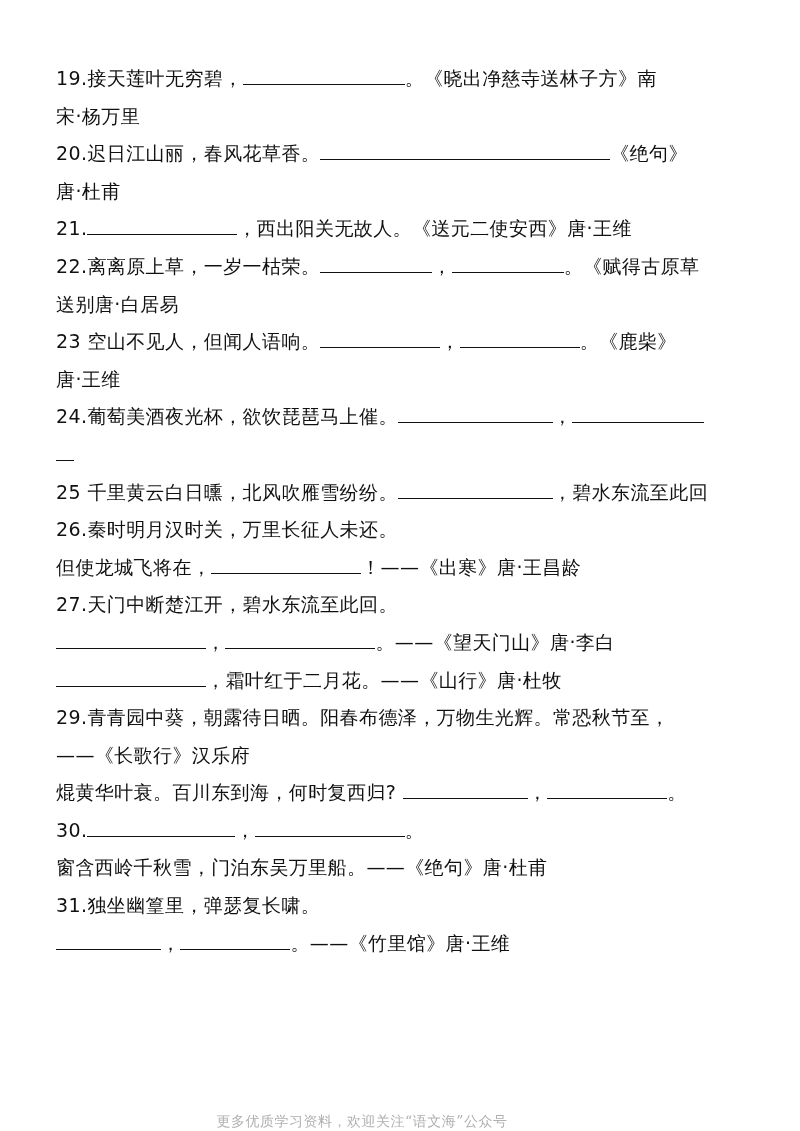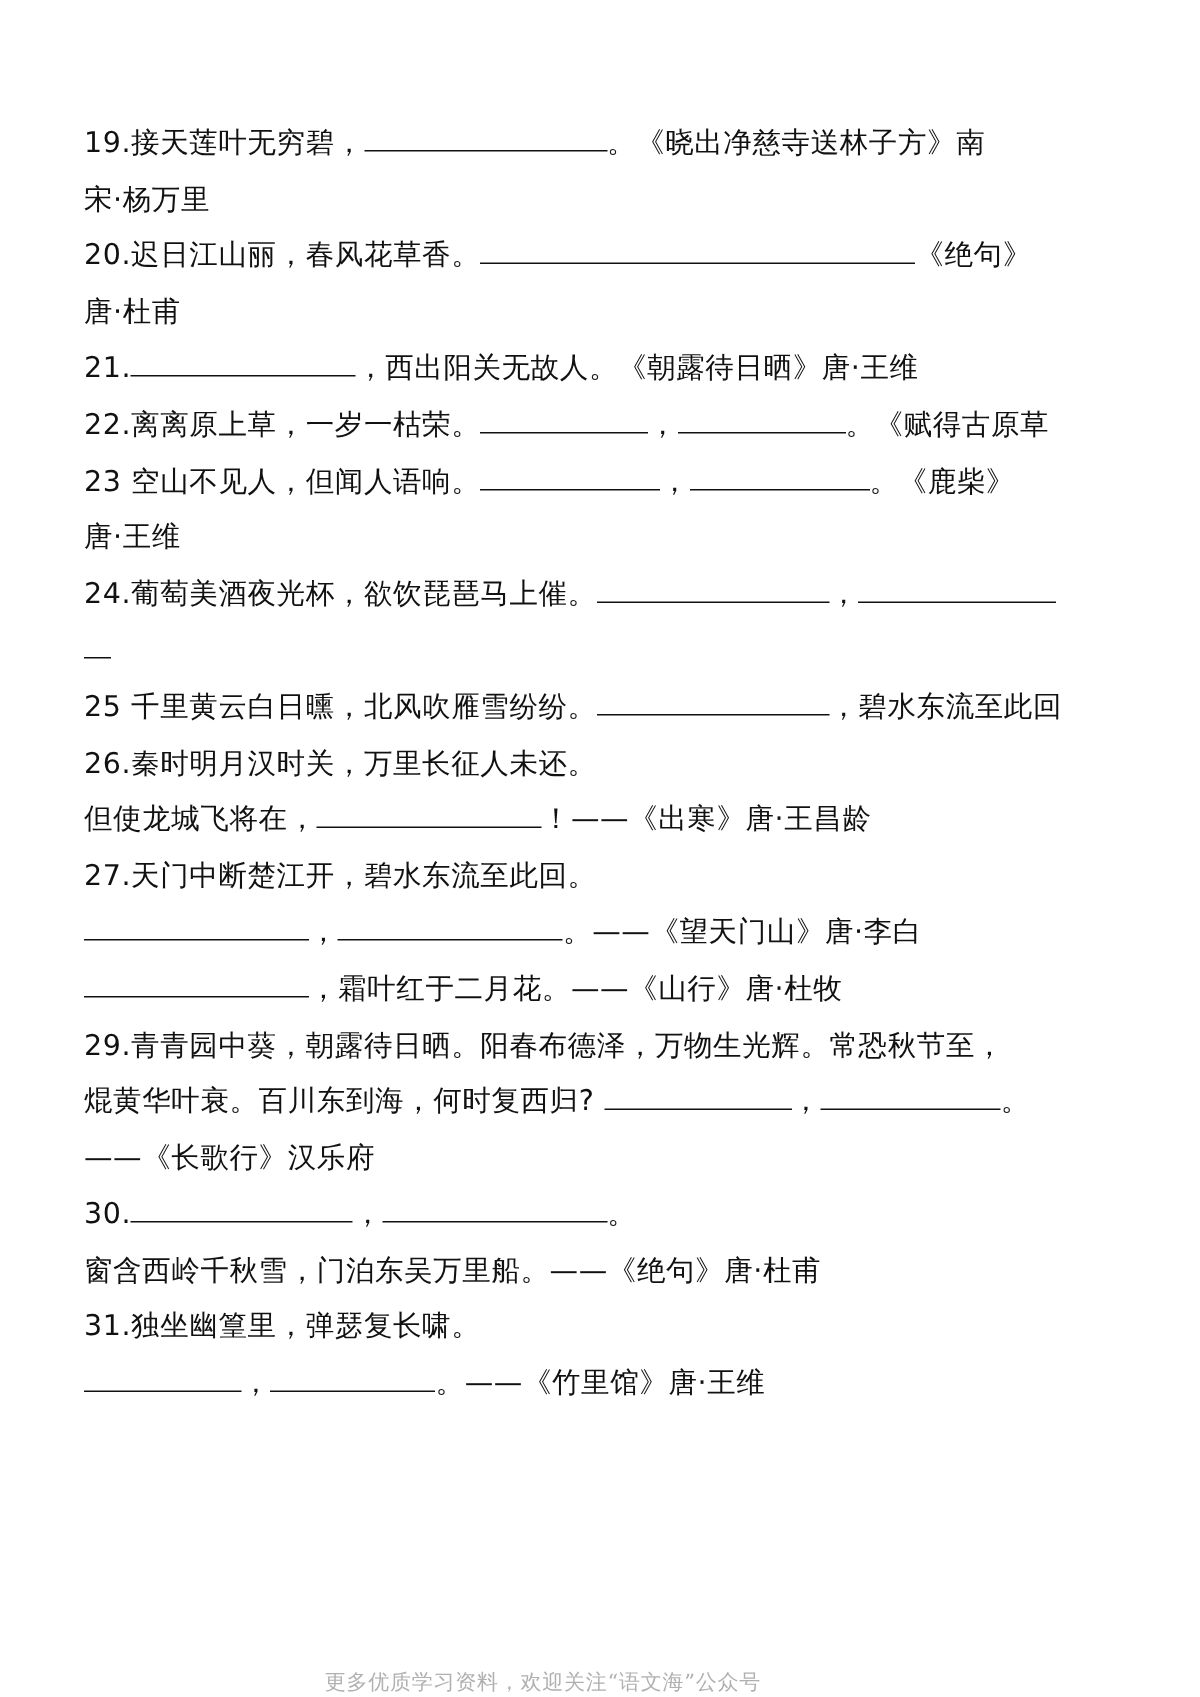--- a/index.html
+++ b/index.html
@@ -1,44 +1,45 @@
 <!DOCTYPE html>
 <html><head>
 <meta charset="utf-8">
 <style>
   html, body { margin: 0; padding: 0; background: #ffffff; }
   body { width: 800px; height: 1131px; position: relative; overflow: hidden;
          font-family: "DejaVu Sans", "Liberation Sans", sans-serif; color: #111; }
-  .page { position: absolute; left: 56px; top: 60px; width: 696px; margin-top: 17px; }
+  .page { position: absolute; left: 56px; top: 60px; width: 696px; }
   .line { font-size: 19px; line-height: 37.6px; height: 37.6px; white-space: nowrap; letter-spacing: 0.4px; }
   .blank { display: inline-block; border-bottom: 1.4px solid #111; height: 18px; vertical-align: baseline; }
   .footer { position: absolute; left: 0; width: 724px; top: 1113px; text-align: center;
             font-family: "DejaVu Serif", "Liberation Serif", serif; font-size: 14px; color: #b0b0b0; letter-spacing: 0.5px; }
 </style>
 </head>
 <body>
 
 <div class="page" id="page">
     <div class="line"><span>19.接天莲叶无穷碧，</span><span class="blank" style="width: 162px;"></span><span>。《晓出净慈寺送林子方》南</span></div>
     <div class="line"><span>宋·杨万里</span></div>
     <div class="line"><span>20.迟日江山丽，春风花草香。</span><span class="blank" style="width: 290px;"></span><span>《绝句》</span></div>
     <div class="line"><span>唐·杜甫</span></div>
-    <div class="line"><span>21.</span><span class="blank" style="width: 150px;"></span><span>，西出阳关无故人。《朝露待日晒》唐·王维</span></div>
+    <div class="line"><span>21.</span><span class="blank" style="width: 150px;"></span><span>，西出阳关无故人。《送元二使安西》唐·王维</span></div>
     <div class="line"><span>22.离离原上草，一岁一枯荣。</span><span class="blank" style="width: 112px;"></span><span>，</span><span class="blank" style="width: 112px;"></span><span>。《赋得古原草</span></div>
+    <div class="line"><span>送别唐·白居易</span></div>
     <div class="line"><span>23 空山不见人，但闻人语响。</span><span class="blank" style="width: 120px;"></span><span>，</span><span class="blank" style="width: 120px;"></span><span>。《鹿柴》</span></div>
     <div class="line"><span>唐·王维</span></div>
     <div class="line"><span>24.葡萄美酒夜光杯，欲饮琵琶马上催。</span><span class="blank" style="width: 155px;"></span><span>，</span><span class="blank" style="width: 132px;"></span></div>
     <div class="line"><span class="blank" style="width: 18px;"></span></div>
     <div class="line"><span>25 千里黄云白日曛，北风吹雁雪纷纷。</span><span class="blank" style="width: 155px;"></span><span>，碧水东流至此回</span></div>
     <div class="line"><span>26.秦时明月汉时关，万里长征人未还。</span></div>
     <div class="line"><span>但使龙城飞将在，</span><span class="blank" style="width: 150px;"></span><span>！——《出寒》唐·王昌龄</span></div>
     <div class="line"><span>27.天门中断楚江开，碧水东流至此回。</span></div>
     <div class="line"><span class="blank" style="width: 150px;"></span><span>，</span><span class="blank" style="width: 150px;"></span><span>。——《望天门山》唐·李白</span></div>
     <div class="line"><span class="blank" style="width: 150px;"></span><span>，霜叶红于二月花。——《山行》唐·杜牧</span></div>
     <div class="line"><span>29.青青园中葵，朝露待日晒。阳春布德泽，万物生光辉。常恐秋节至，</span></div>
+    <div class="line"><span>——《长歌行》汉乐府</span></div>
     <div class="line"><span>焜黄华叶衰。百川东到海，何时复西归? </span><span class="blank" style="width: 125px;"></span><span>，</span><span class="blank" style="width: 120px;"></span><span>。</span></div>
-    <div class="line"><span>——《长歌行》汉乐府</span></div>
     <div class="line"><span>30.</span><span class="blank" style="width: 148px;"></span><span>，</span><span class="blank" style="width: 150px;"></span><span>。</span></div>
     <div class="line"><span>窗含西岭千秋雪，门泊东吴万里船。——《绝句》唐·杜甫</span></div>
     <div class="line"><span>31.独坐幽篁里，弹瑟复长啸。</span></div>
     <div class="line"><span class="blank" style="width: 105px;"></span><span>，</span><span class="blank" style="width: 110px;"></span><span>。——《竹里馆》唐·王维</span></div>
   </div>
 <div class="footer">更多优质学习资料，欢迎关注“语文海”公众号</div>
 
 </body></html>

